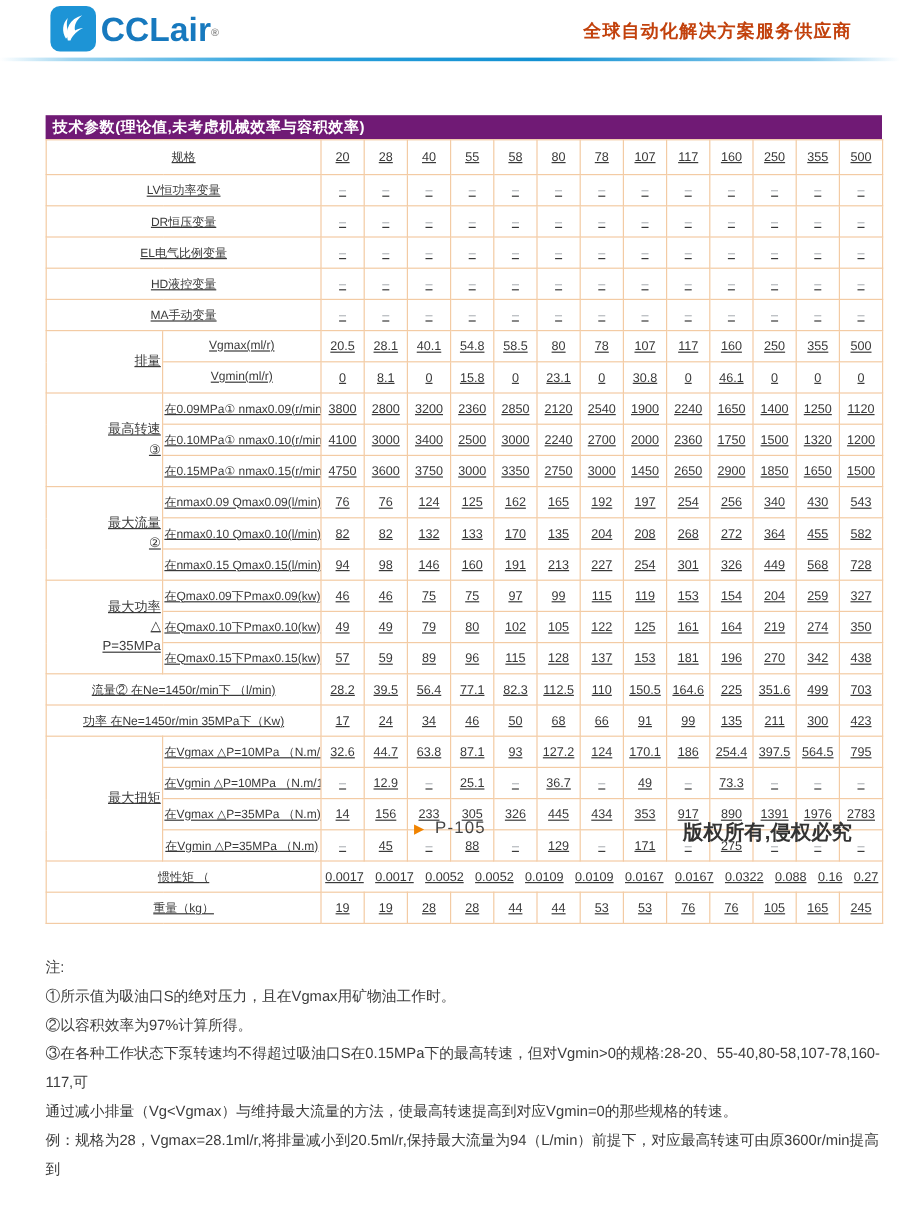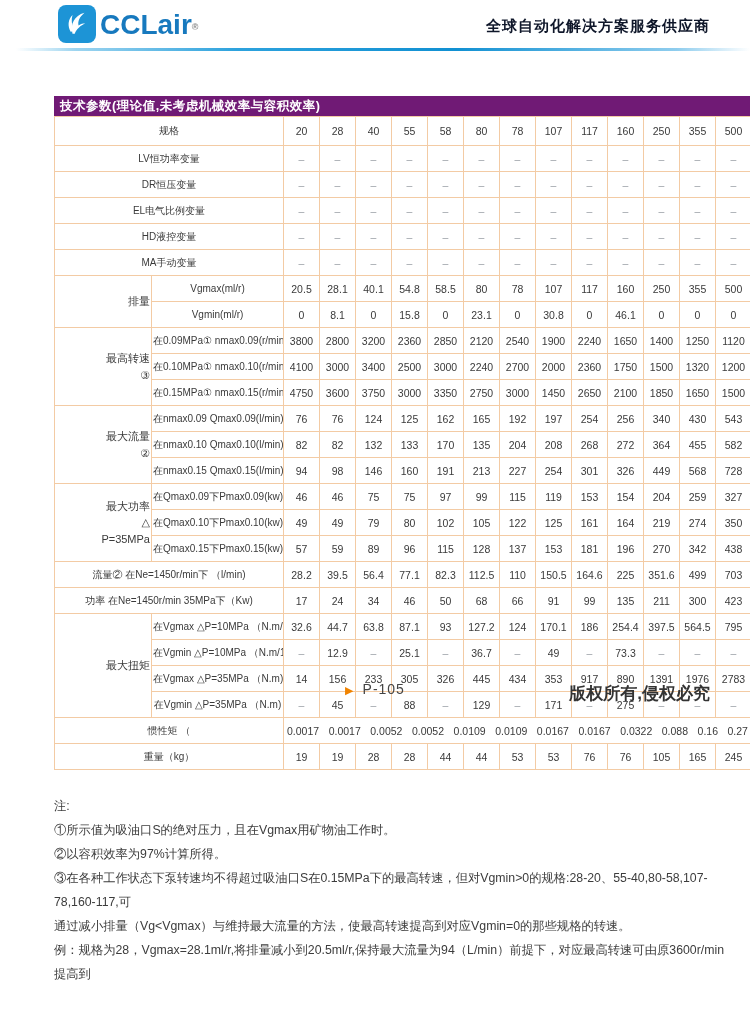--- a/index.html
+++ b/index.html
@@ -1,37 +1,37 @@
 <!DOCTYPE html>
 <html><head>
 <meta charset="utf-8">
 <style>
   * { margin:0; padding:0; box-sizing:border-box; }
   html,body { width:750px; height:1009px; background:#ffffff; overflow:hidden;
     font-family:"Liberation Sans", sans-serif; color:#3a3a3a; }
-  .page { position:relative; width:750px; height:709px; background:#fff;padding-left:16px; }
+  .page { position:relative; width:750px; height:709px; background:#fff; }
 
   
   .header { position:relative; height:48px; }
   .logo-wrap { position:absolute; left:42px; top:5px; display:flex; align-items:flex-start; }
   .logo-box { width:38px; height:38px; background:#1d94d6; border-radius:8px;
     display:flex; align-items:center; justify-content:center; }
   .brand { font-size:28px; font-weight:bold; color:#1779be; letter-spacing:0px;
     margin-left:4px; line-height:40px; }
   .reg { font-size:9px; color:#8a8a8a; vertical-align:top; position:relative; top:2px; }
-  .tagline { position:absolute; right:40px; top:17px; color:#0f172a;
+  .tagline { position:absolute; right:40px; top:17px; color:#c2410c;
     font-size:15px; font-weight:bold; letter-spacing:1px; }
   .header-line { height:3px; width:100%;
     background:linear-gradient(to right,#ffffff 0%,#9ed5f0 8%,#2da2dd 30%,#1190d2 60%,#8fcdee 90%,#ffffff 100%); }
 
   
   .table-zone { margin:45px 15px 0 38px; width:697px; }
   .table-title { height:20px; background:#701a75; color:#ffffff; font-size:12.5px;
     font-weight:bold; line-height:20px; padding-left:6px; letter-spacing:0.5px; }
-  table { border-collapse:collapse; table-layout:fixed; width:697px; }
+  table { border-collapse:collapse; table-layout:fixed; width:697px;text-decoration:underline; }
   td { border:1px solid #f3cba4; text-align:center; vertical-align:middle;
     font-size:10.5px; color:#3a3a3a; padding:0 1px; overflow:hidden; }
   tr { height:26px; }
   tr.spec-row { height:29px; }
   td.label { font-size:10px; white-space:nowrap; }
   td.group { font-size:11px; white-space:pre-line; line-height:1.5;text-align:right; }
   td.val { font-size:10.5px; white-space:nowrap; }
   td.val.dash { color:#9aa0a6; }
   td.merged { padding:0 3px; }
   .flexvals { display:flex; justify-content:space-between; align-items:center; width:100%; }
@@ -255,21 +255,21 @@
             <td class="label">在0.15MPa① nmax0.15(r/min)</td>
             <td class="val">4750</td>
             <td class="val">3600</td>
             <td class="val">3750</td>
             <td class="val">3000</td>
             <td class="val">3350</td>
             <td class="val">2750</td>
             <td class="val">3000</td>
             <td class="val">1450</td>
             <td class="val">2650</td>
-            <td class="val">2100</td>
+            <td class="val">2900</td>
             <td class="val">1850</td>
             <td class="val">1650</td>
             <td class="val">1500</td>
           </tr>
           <tr class="data-row">
             <td class="group" rowspan="3">最大流量
 ②</td>
             <td class="label">在nmax0.09 Qmax0.09(l/min)</td>
             <td class="val">76</td>
             <td class="val">76</td>

